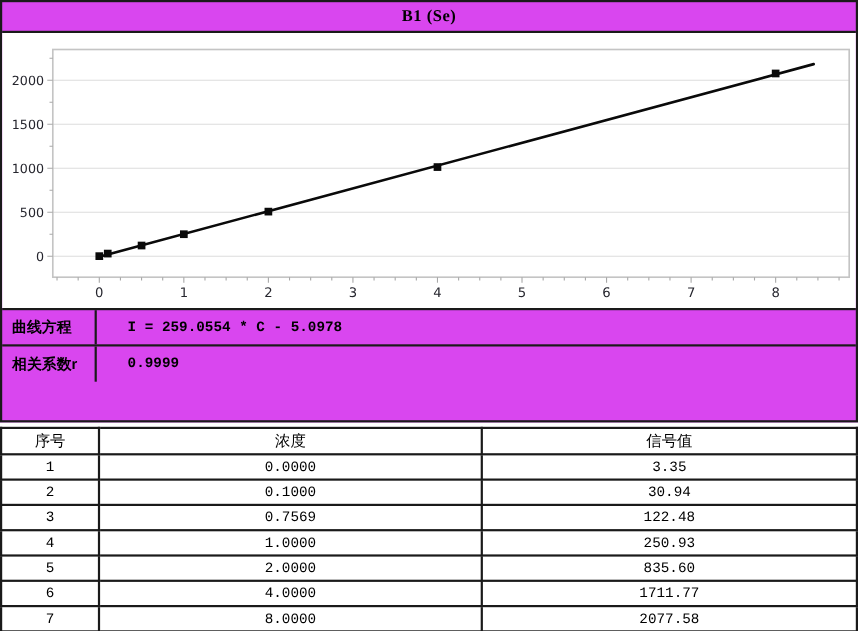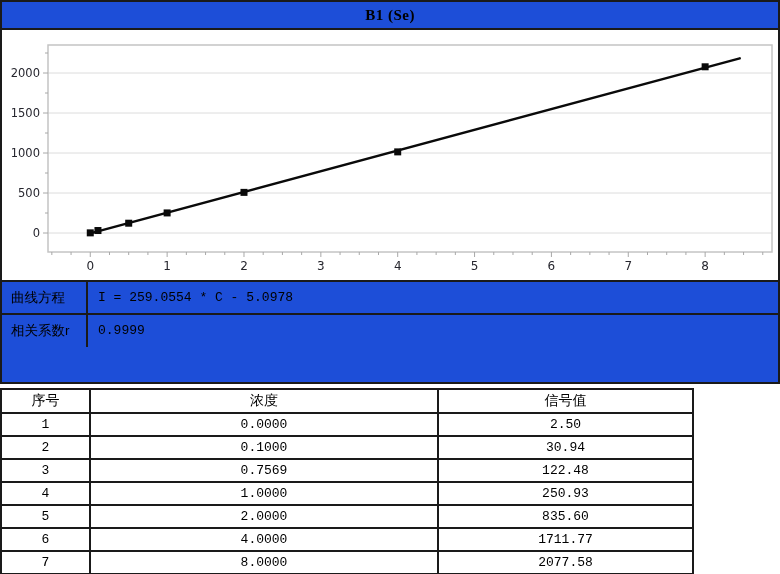--- a/index.html
+++ b/index.html
@@ -1,34 +1,34 @@
 <!DOCTYPE html>
 <html><head>
 <meta charset="utf-8">
 <style>
   html,body{margin:0;padding:0;background:#ffffff;}
   body{width:780px;height:574px;font-family:"Liberation Sans",sans-serif;color:#000;position:relative;}
   *{box-sizing:border-box;}
 
-  .report-box{width:780px;height:384px;border:2px solid #1a1a1a;background:#1d4ed8;}
+  .report-box{width:780px;height:384px;border:2px solid #1a1a1a;background:#d946ef;}
   .title-bar{height:28px;border-bottom:2px solid #1a1a1a;display:flex;align-items:center;justify-content:center;
              font-family:"Liberation Serif",serif;font-weight:bold;font-size:15px;letter-spacing:.5px;}
   .chart-area{height:250px;position:relative;background:#fff;}
   .chart-area svg{display:block;}
 
-  .info-table{height:100px;display:grid;grid-template-rows:repeat(3,1fr);}
+  .info-table{height:100px;display:grid;grid-template-rows:repeat(3,1fr);font-weight:bold;}
   .info-row{display:flex;border-top:2px solid #1a1a1a;align-items:stretch;}
   .info-label{width:86px;border-right:2px solid #1a1a1a;display:flex;align-items:center;
               padding-left:9px;font-size:13.5px;}
-  .info-value{flex:1;display:flex;align-items:center;padding-left:10px;
+  .info-value{flex:1;display:flex;align-items:center;padding-left:28px;
               font-family:"Liberation Mono",monospace;font-size:13px;}
 
   .gap{height:4px;}
 
-  table.data-table{width:694px;height:186px;border-collapse:collapse;table-layout:fixed;}
+  table.data-table{width:780px;height:186px;border-collapse:collapse;table-layout:fixed;}
   table.data-table th,table.data-table td{border:2px solid #1a1a1a;text-align:center;padding:0;}
   table.data-table th{font-size:14px;font-weight:normal;height:24px;}
   table.data-table td{font-family:"Liberation Mono",monospace;font-size:13px;height:23px;}
   col.c-idx{width:89px;} col.c-conc{width:348px;}
 </style>
 </head>
 <body>
 
 <div class="report-box">
   <div class="title-bar">B1 (Se)</div>
@@ -138,21 +138,21 @@
     <tr>
       <th>序号</th>
       <th>浓度</th>
       <th>信号值</th>
     </tr>
   </thead>
   <tbody>
     <tr>
       <td>1</td>
       <td>0.0000</td>
-      <td>2.50</td>
+      <td>3.35</td>
     </tr>
     <tr>
       <td>2</td>
       <td>0.1000</td>
       <td>30.94</td>
     </tr>
     <tr>
       <td>3</td>
       <td>0.7569</td>
       <td>122.48</td>

